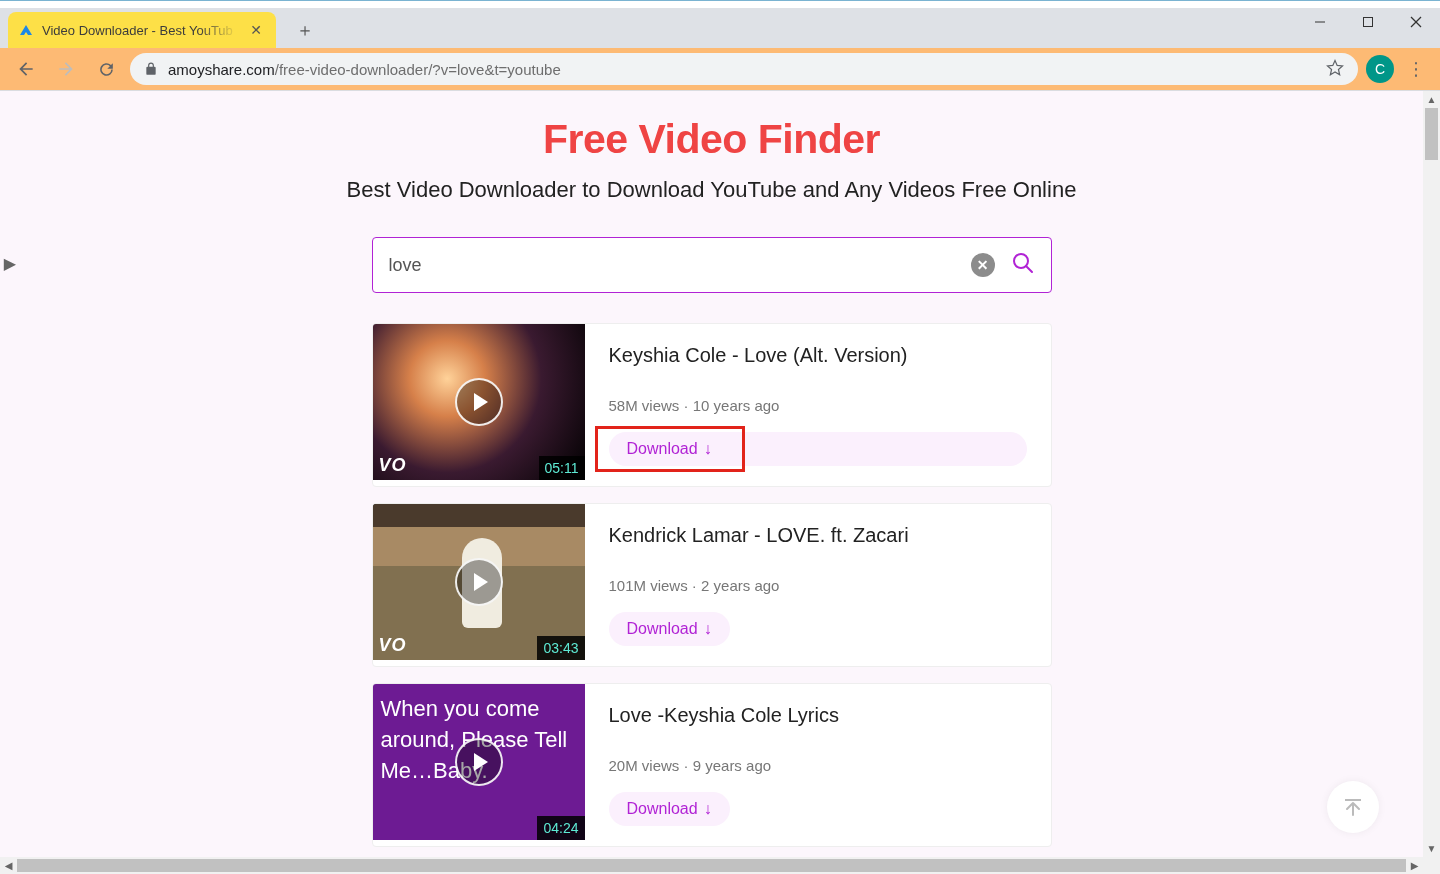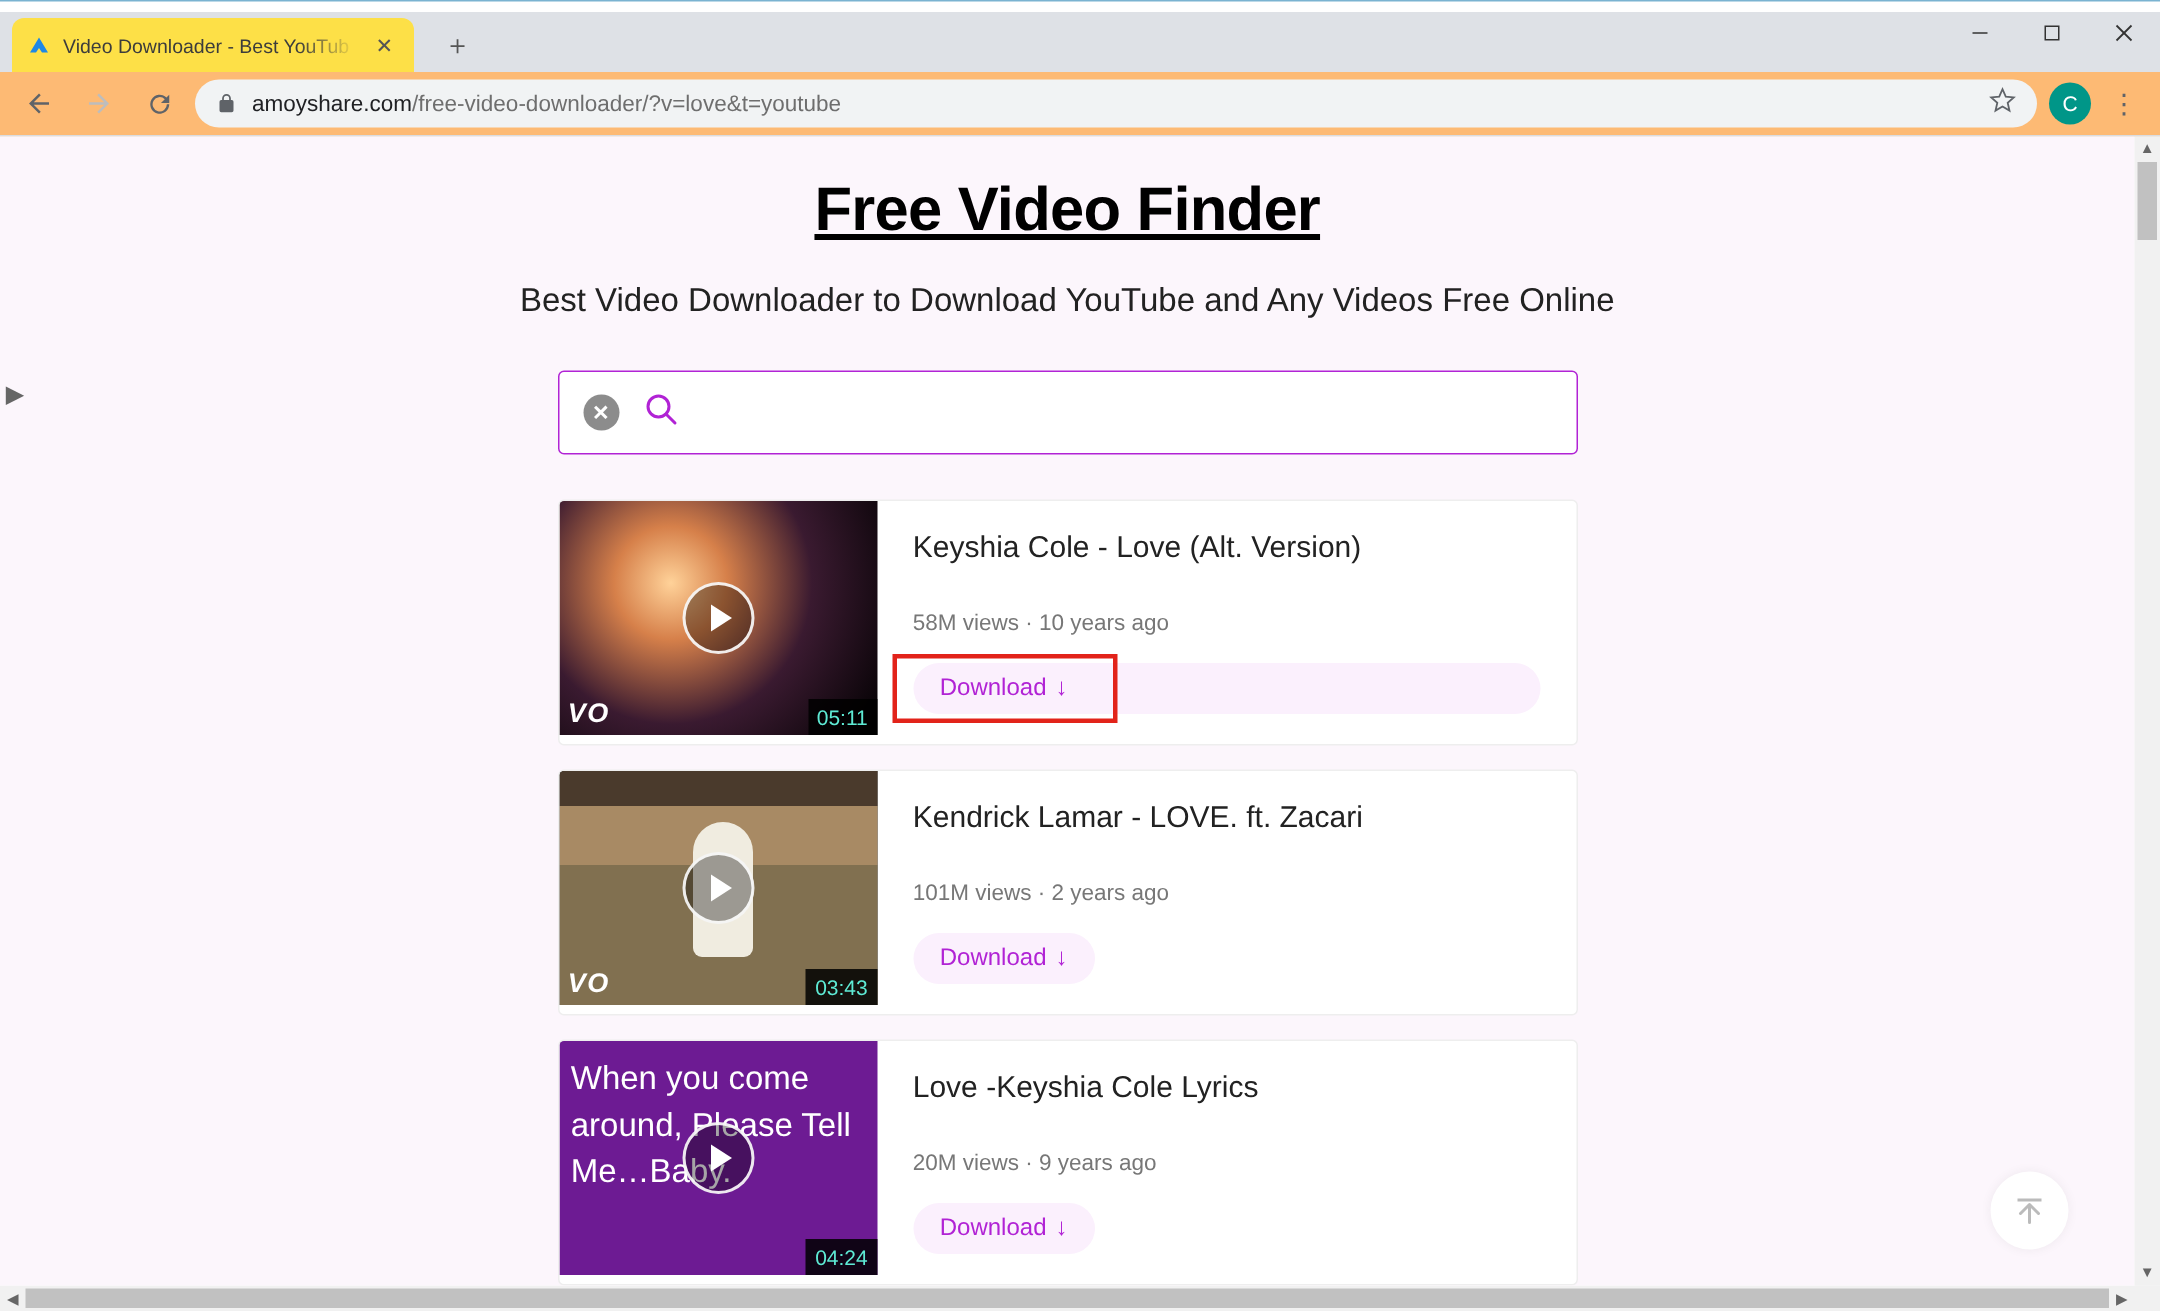--- a/index.html
+++ b/index.html
@@ -29,21 +29,21 @@
   .omnibox .url .path { color:#6e6e6e; }
   .omnibox .spacer { flex:1; }
   .star { color:#5f6368; }
   .avatar-btn { width:28px; height:28px; border-radius:50%; background:#009688; color:#fff; display:flex; align-items:center; justify-content:center; font-size:14px; font-weight:500; cursor:pointer; }
   .kebab { width:28px; height:28px; display:flex; align-items:center; justify-content:center; color:#5f6368; cursor:pointer; font-size:18px; }
 
   
   .viewport { height:calc(874px - 8px - 40px - 43px - 17px); display:flex; }
   .page { flex:1; background:#fcf6fc; overflow:hidden; position:relative; }
   .page-inner { display:flex; flex-direction:column; align-items:center; padding-top:25px; }
-  .heading { font-size:41px; font-weight:700; color:#000000; margin-bottom:24px; letter-spacing:-0.5px;text-decoration:underline; }
+  .heading { font-size:41px; font-weight:700; color:#ef4444; margin-bottom:14px; letter-spacing:-0.5px; }
   .subheading { font-size:22px; color:#222; margin-bottom:34px; }
 
   .search-box { width:680px; height:56px; border:1px solid #b123d5; border-radius:4px; background:#fff; display:flex; align-items:center; padding:0 16px; gap:16px; margin-bottom:30px; }
   .search-box input { flex:1; border:none; outline:none; font-size:18px; color:#555; background:transparent; }
   .clear-btn { width:24px; height:24px; background:#8c8c8c; border-radius:50%; display:flex; align-items:center; justify-content:center; color:#fff; font-weight:bold; font-size:14px; cursor:pointer; }
   .magnify { color:#b123d5; cursor:pointer; }
 
   .results { width:680px; display:flex; flex-direction:column; gap:16px; }
   .result-card { display:flex; background:#fff; border:1px solid #eee; border-radius:4px; overflow:hidden; }
   .thumb { width:212px; height:156px; position:relative; background:#222; cursor:pointer; }
@@ -160,20 +160,21 @@
 <div class="viewport">
   <div class="page">
 
     <div class="expand-handle">▶</div>
 
     <div class="page-inner">
       <div class="heading">Free Video Finder</div>
       <div class="subheading">Best Video Downloader to Download YouTube and Any Videos Free Online</div>
 
       <div class="search-box">
+        <input value="love" style="">
         <div class="clear-btn">✕</div>
         <div class="magnify">
           <svg width="24" height="24" viewBox="0 0 24 24">
               <circle cx="10" cy="10" r="7" fill="none" stroke="#b123d5" stroke-width="2"></circle>
               <line x1="15" y1="15" x2="21" y2="21" stroke="#b123d5" stroke-width="2" stroke-linecap="round"></line>
             </svg>
         </div>
       </div>
 
       <div class="results">

